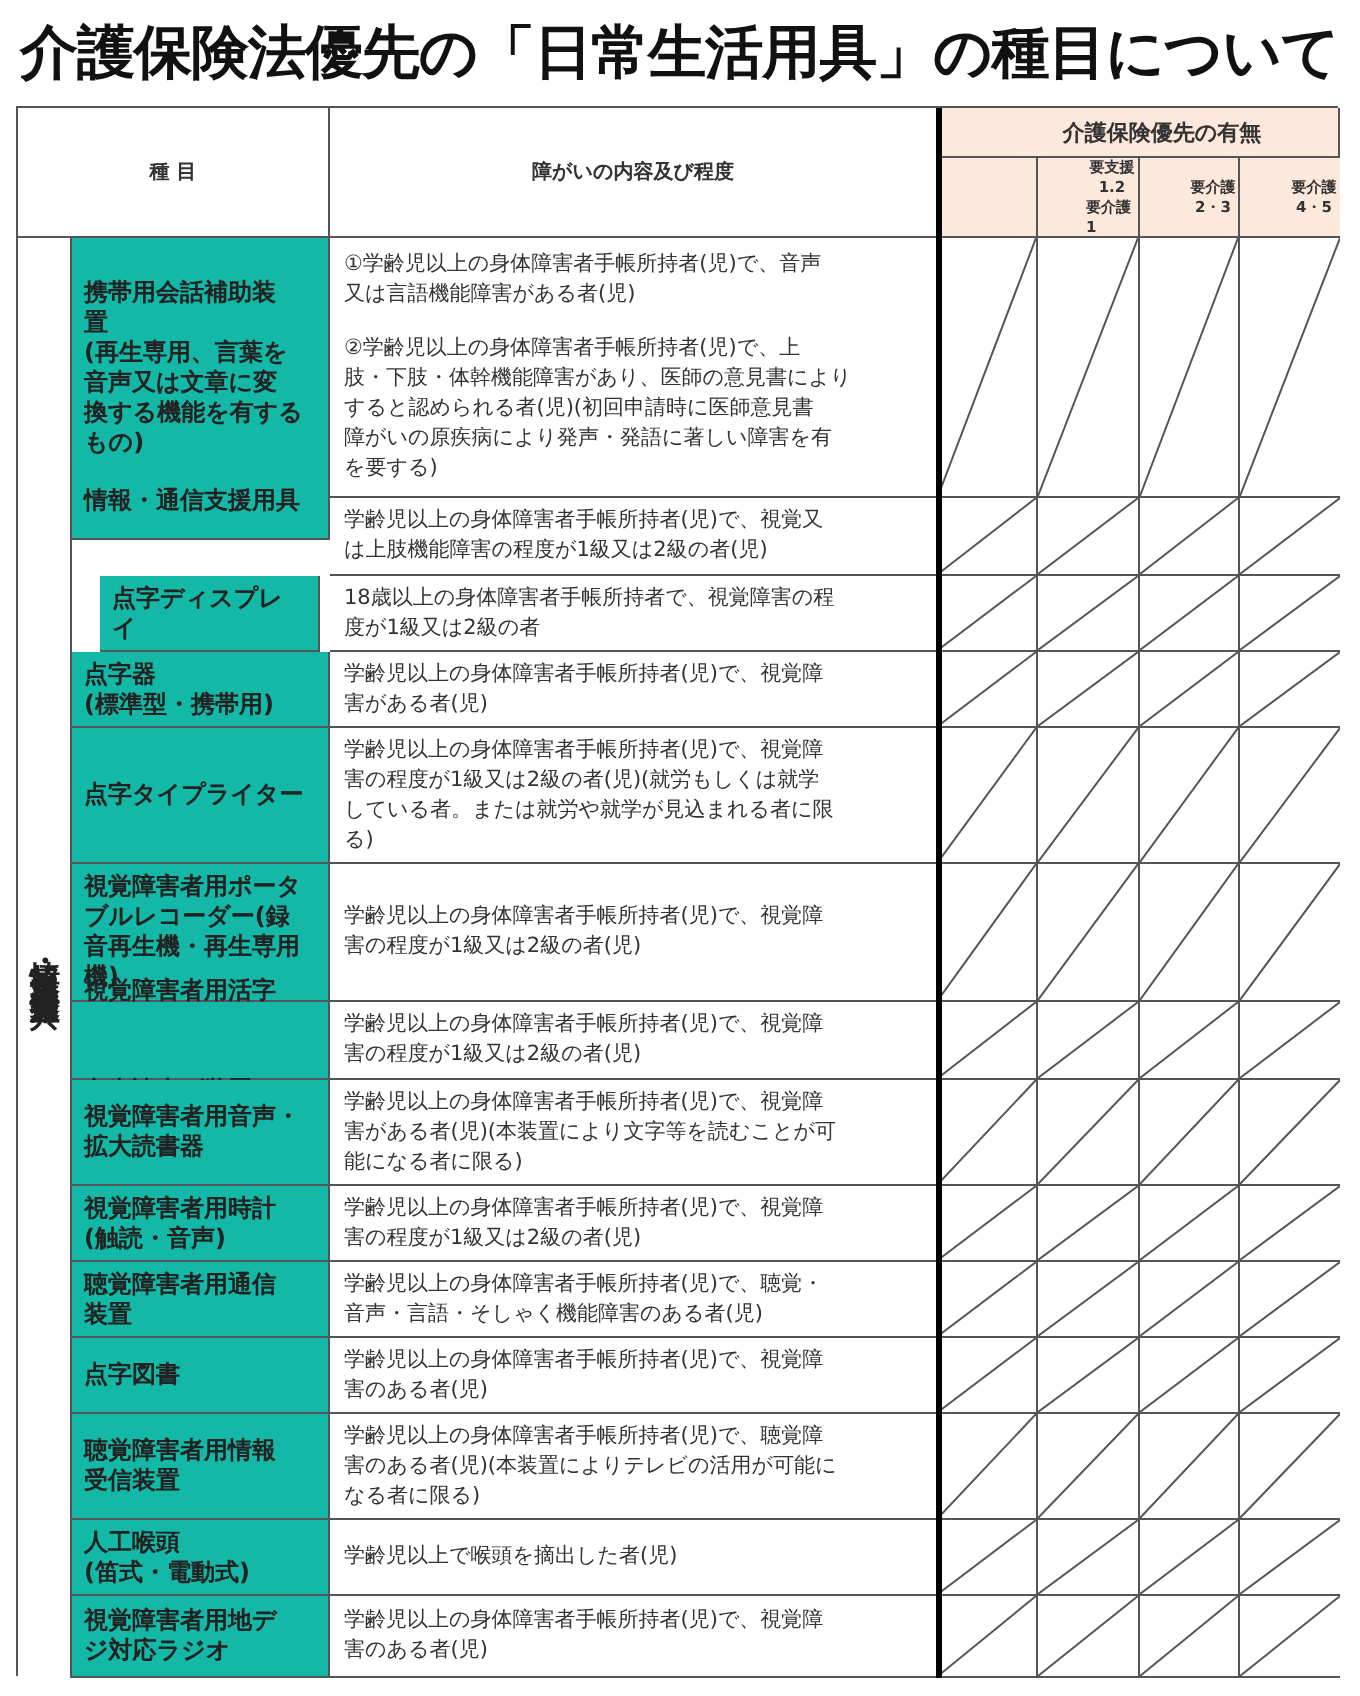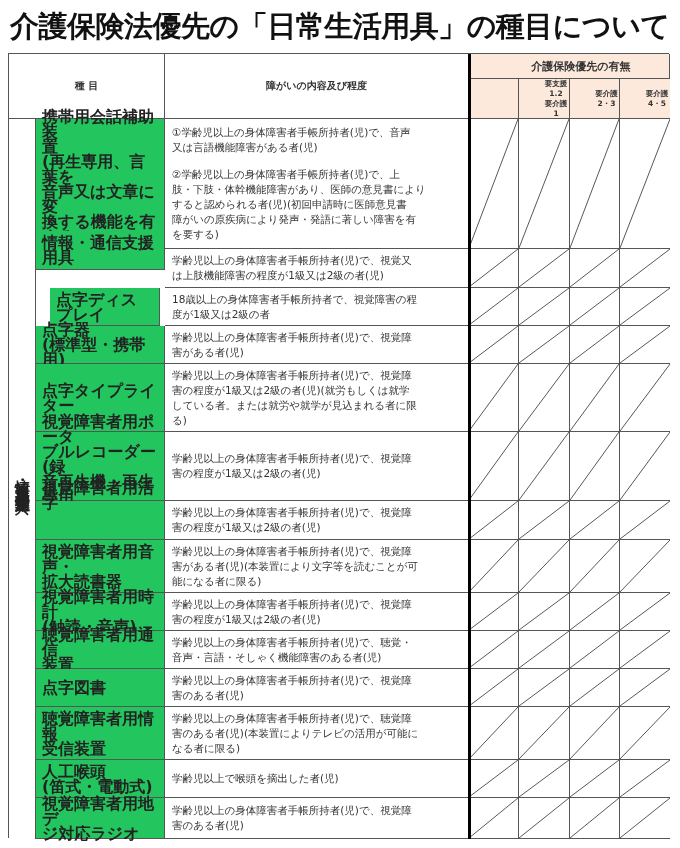--- a/index.html
+++ b/index.html
@@ -6,29 +6,29 @@
   html, body { width: 680px; height: 848px; background: #ffffff; overflow: hidden; }
   body { position: relative; font-family: "DejaVu Sans", sans-serif; color: #222; }
   .title {
     position: absolute; left: 10px; top: 4px; width: 664px; height: 44px;
     font-size: 29px; line-height: 44px; font-weight: bold; color: #111;
     white-space: nowrap; letter-spacing: -0.5px;
   }
   .tbl { position: absolute; left: 8px; top: 53px; width: 661px; height: 785px; border: 1px solid #555; }
   .cell { position: absolute; border-right: 1px solid #555; border-bottom: 1px solid #555; display: flex; align-items: center; }
   .hdr { background: #ffffff; justify-content: center; text-align: right; font-size: 10px; font-weight: bold; color: #333; }
-  .pri-hdr { background: #fde9dc; justify-content: center; text-align: center; font-weight: bold; color: #333; padding-left: 24px; }
+  .pri-hdr { background: #fde9dc; justify-content: center; font-weight: bold; color: #333; padding-left: 24px; }
   .pri-group { font-size: 11px; }
   .pri-sub { font-size: 7.5px; line-height: 10px; flex-direction: column; }
   .cat {
     background: #ffffff; justify-content: center; border-bottom: none;
     writing-mode: vertical-rl; text-orientation: upright;
     font-size: 15px; font-weight: bold; letter-spacing: 2px; color: #222;
   }
-  .name { background: #22c55e; font-size: 16px; font-weight: bold; line-height: 15px; padding: 16px 6px; color: #222; }
+  .name { background: #14b8a6; font-size: 12px; font-weight: bold; line-height: 15px; padding: 16px 6px; color: #222; }
   .desc { background: #ffffff; font-size: 10.5px; line-height: 15px; padding: 0 7px; color: #333; }
   .desc-multi { flex-direction: column; align-items: flex-start; justify-content: center; }
   .desc-multi span { display: block; }
   .gap { height: 12px; }
   .thick { position: absolute; left: 459px; top: 0; width: 3px; height: 785px; background: #000; }
   .xcell { position: absolute; border-right: 1px solid #555; border-bottom: 1px solid #555; background: #fff; }
   .xcell svg { position: absolute; left: 0; top: 0; width: 100%; height: 100%; }
 </style>
 </head>
 <body>

